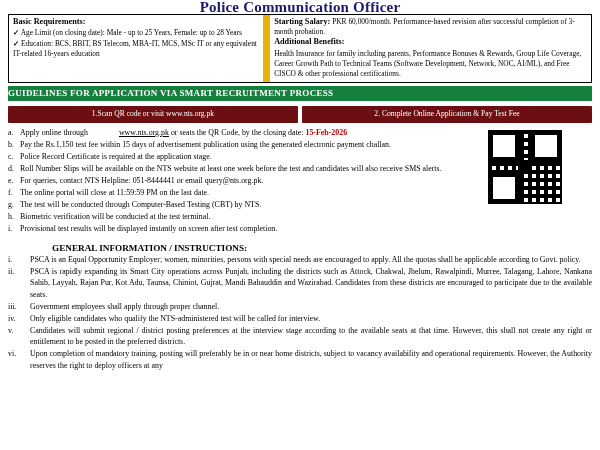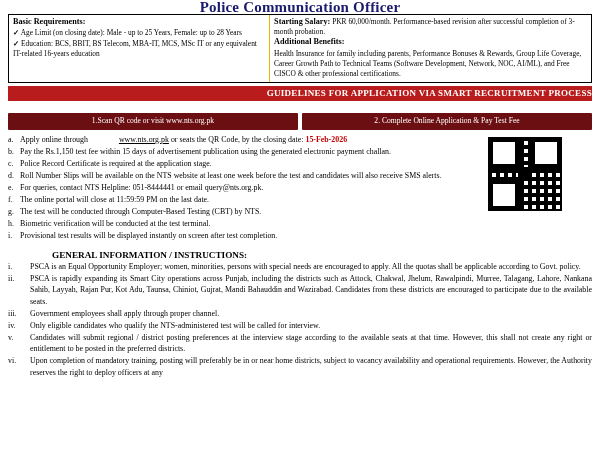--- a/index.html
+++ b/index.html
@@ -40,52 +40,52 @@
     box-sizing: border-box;
   }
   .top-col {
     box-sizing: border-box;
     padding: 2px 4px 3px 4px;
     font-size: 7.4px;
     line-height: 10.2px;
   }
   .top-col.left {
     width: 262px;
-    border-right: 1px solid #eab308;
+    border-right: 7px solid #eab308;
   }
   .top-col.right {
     width: 322px;
   }
   .tc-head {
     font-weight: bold;
     font-size: 8.2px;
     margin-bottom: 1px;
   }
   .bullet-line {
     display: block;
     margin-bottom: 0.5px;
   }
   .tick {
     font-weight: bold;
   }
   
   .band {
-    background: #b91c1c;
+    background: #15803d;
     color: #fff;
-    text-align: right;
+    text-align: left;
     font-weight: bold;
     font-size: 9px;
     letter-spacing: 0.3px;
     padding: 2px 0 2.5px 0;
     margin-top: 3px;
   }
   .steps {
     display: flex;
     gap: 4px;
-    margin-top: 12px;
+    margin-top: 5px;
     justify-content: flex-end;
   }
   .step {
     flex: 1;
     background: #6b0f12;
     color: #fff;
     text-align: center;
     font-size: 7.6px;
     line-height: 10px;
     padding: 3px 2px 4px 2px;

